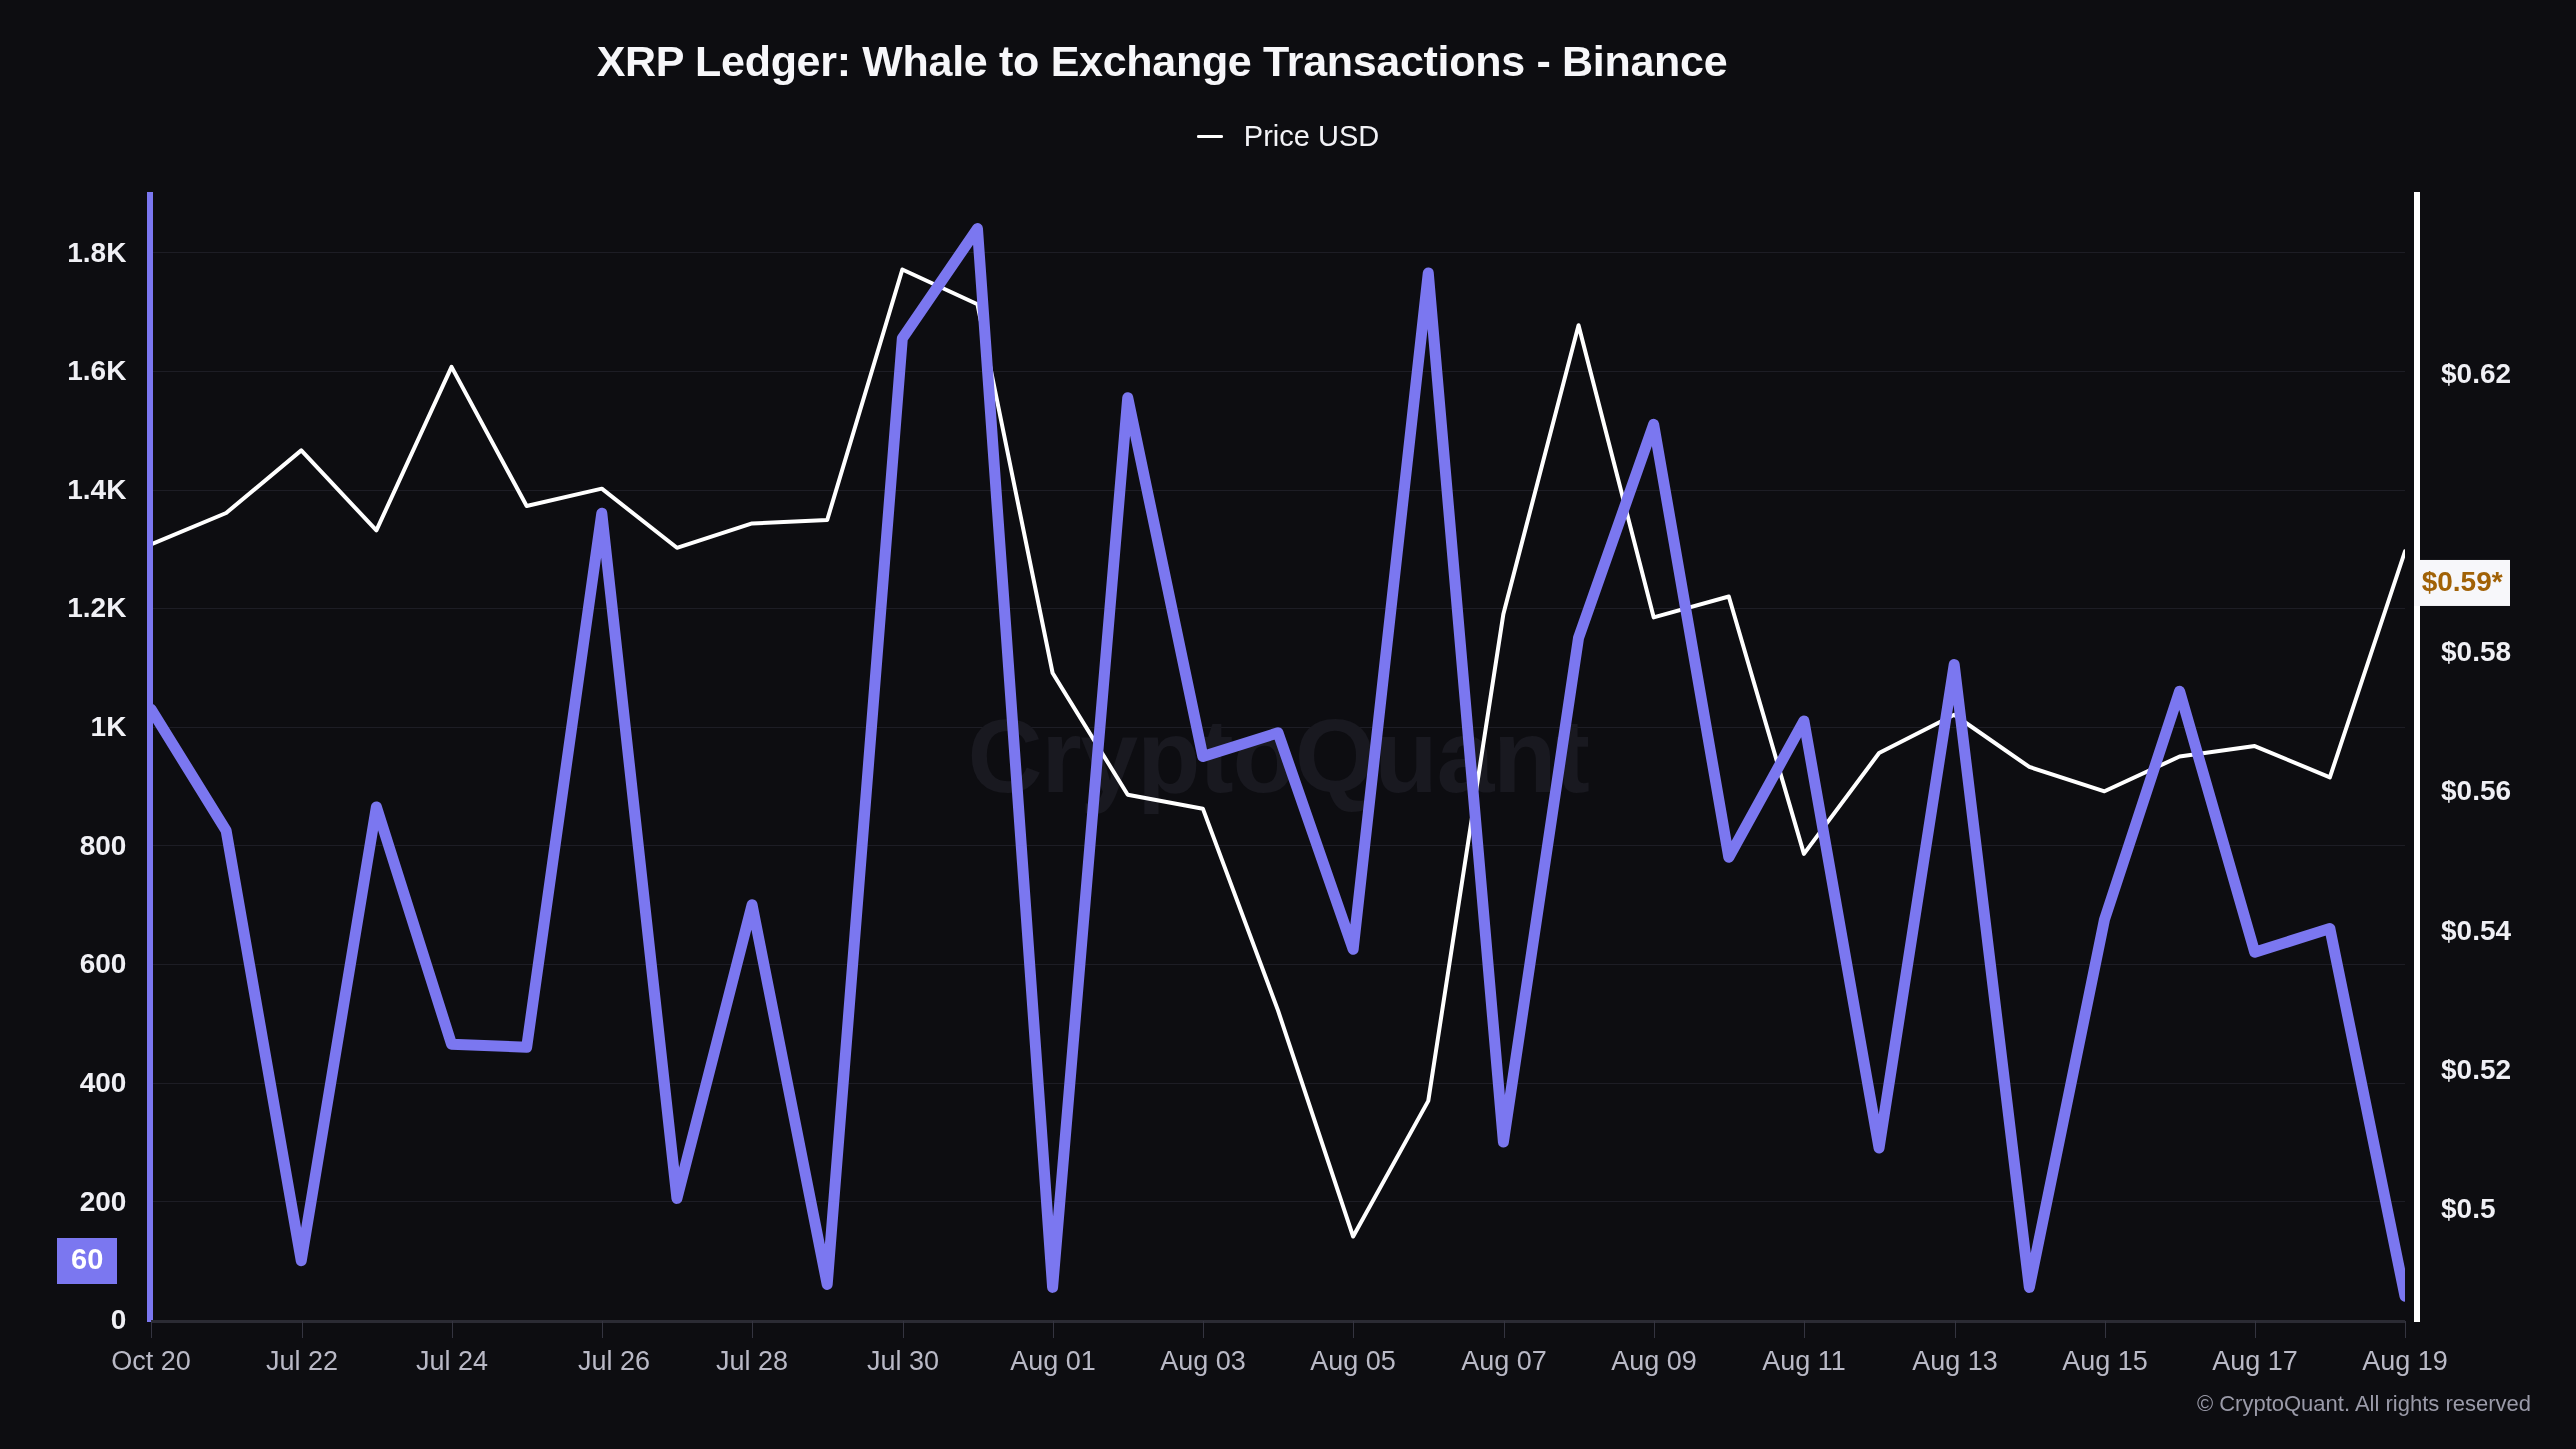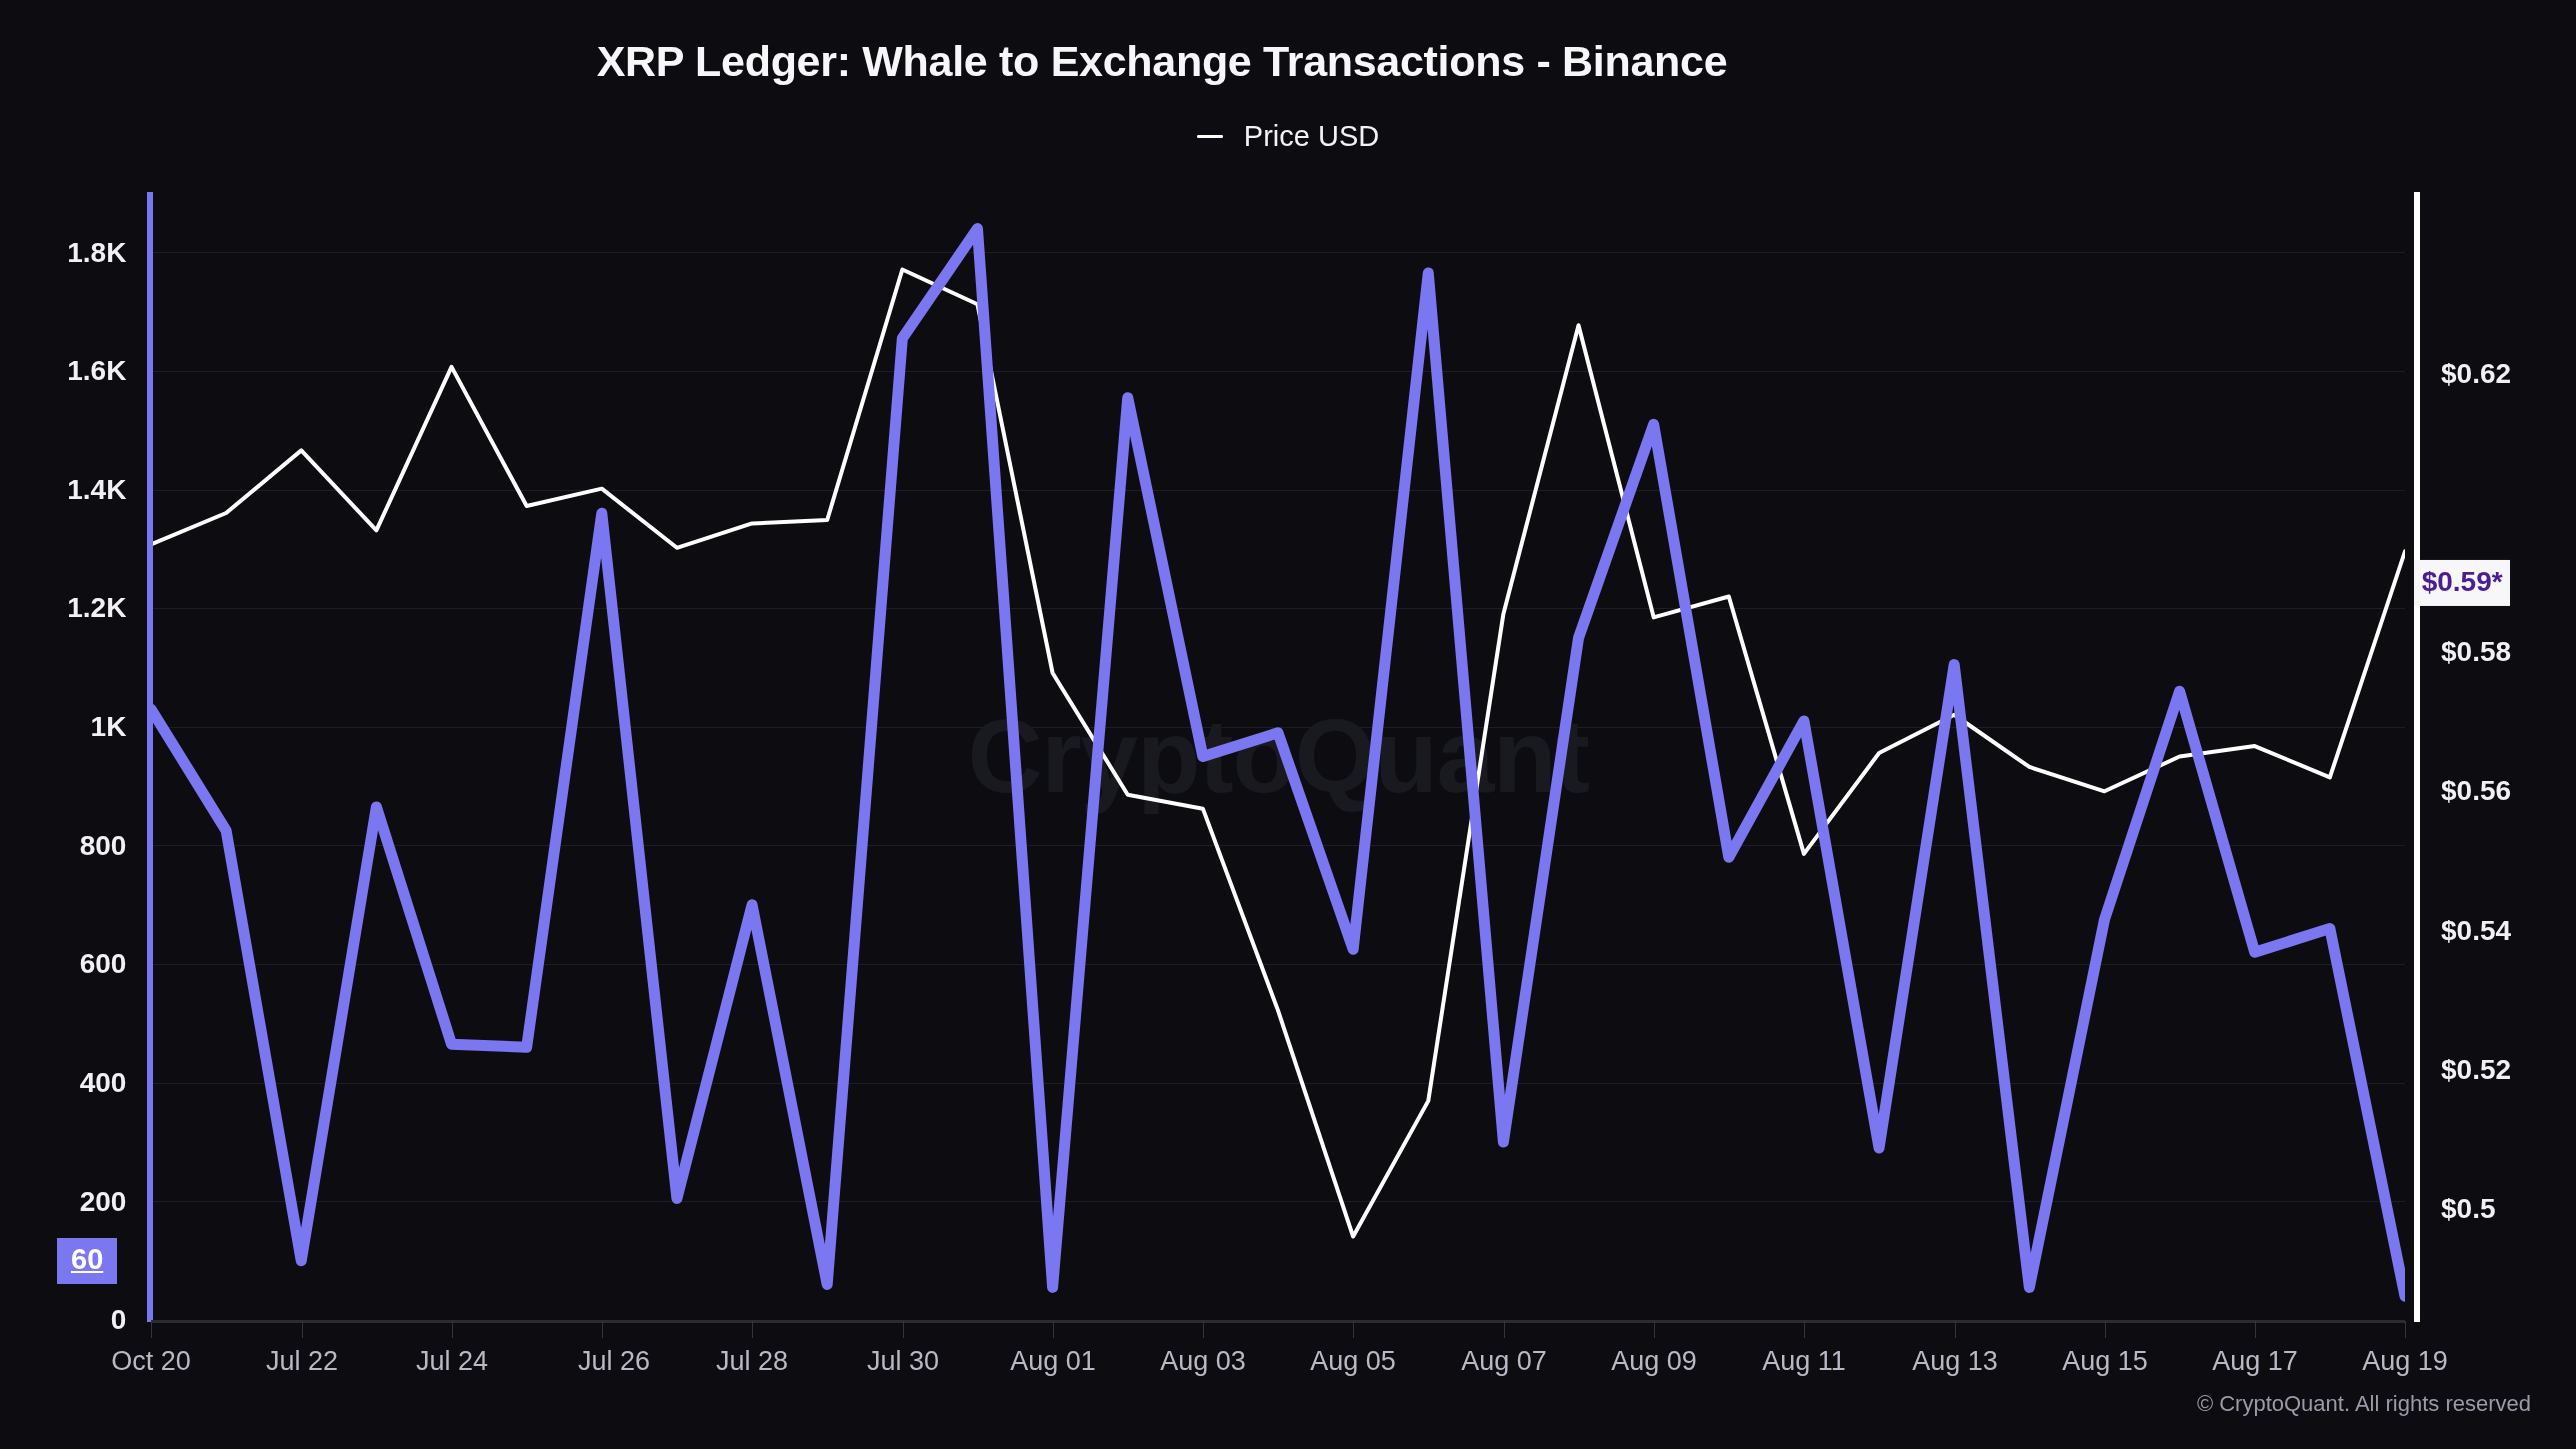--- a/index.html
+++ b/index.html
@@ -74,21 +74,21 @@
     transform:translateY(-50%);
   }
 
   #y-ticks-right { position:absolute; left:2441px; top:0; width:135px; height:1449px; }
   .tick-right {
     position:absolute; left:0;
     font-size:28px; font-weight:bold; color:#f0f0f5;
     white-space:nowrap; transform:translateY(-50%);
   }
   .tick-right.highlight {
-    background:#f7f7fa; color:#4c1d95;
+    background:#f7f7fa; color:#a16207;
     padding:6.4px 7.7px 7.7px 7.7px; left:-27px;
   }
 
   #y-badge-left {
     position:absolute;
     background:#7b77f0; color:#ffffff;
     font-size:29px; font-weight:bold;
     padding:5.2px 14px 7.7px 14px;
   }
 
@@ -149,21 +149,21 @@
     <div class="tick-left" style="top: 1202px;">200</div>
     <div class="tick-left" style="top: 1083px;">400</div>
     <div class="tick-left" style="top: 964px;">600</div>
     <div class="tick-left" style="top: 846px;">800</div>
     <div class="tick-left" style="top: 727px;">1K</div>
     <div class="tick-left" style="top: 608px;">1.2K</div>
     <div class="tick-left" style="top: 490px;">1.4K</div>
     <div class="tick-left" style="top: 371px;">1.6K</div>
     <div class="tick-left" style="top: 253px;">1.8K</div>
   </div>
-<div id="y-badge-left" style="left: 57px; top: 1238px; text-decoration: underline;">60</div>
+<div id="y-badge-left" style="left: 57px; top: 1238px;">60</div>
 <div id="y-ticks-right">
     <div class="tick-right" style="top: 1209px;">$0.5</div>
     <div class="tick-right" style="top: 1070px;">$0.52</div>
     <div class="tick-right" style="top: 931px;">$0.54</div>
     <div class="tick-right" style="top: 791px;">$0.56</div>
     <div class="tick-right" style="top: 652px;">$0.58</div>
     <div class="tick-right" style="top: 374px;">$0.62</div>
     <div class="tick-right highlight" style="top: 583px;">$0.59*</div>
   </div>
 <div id="x-ticks">

